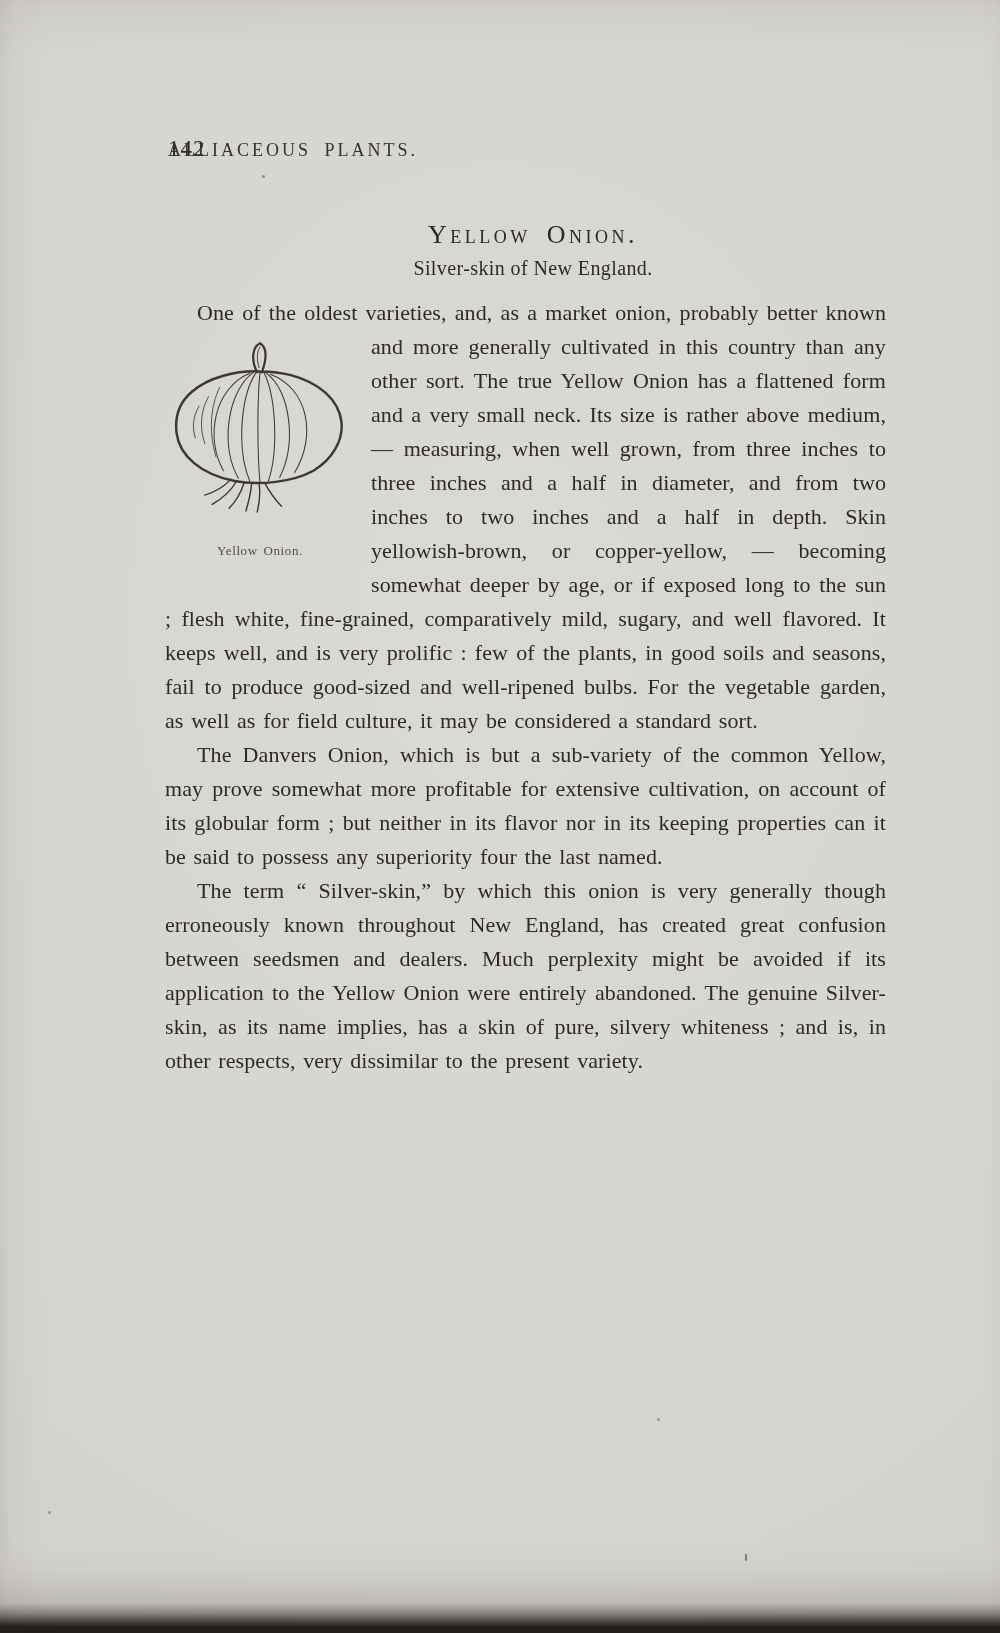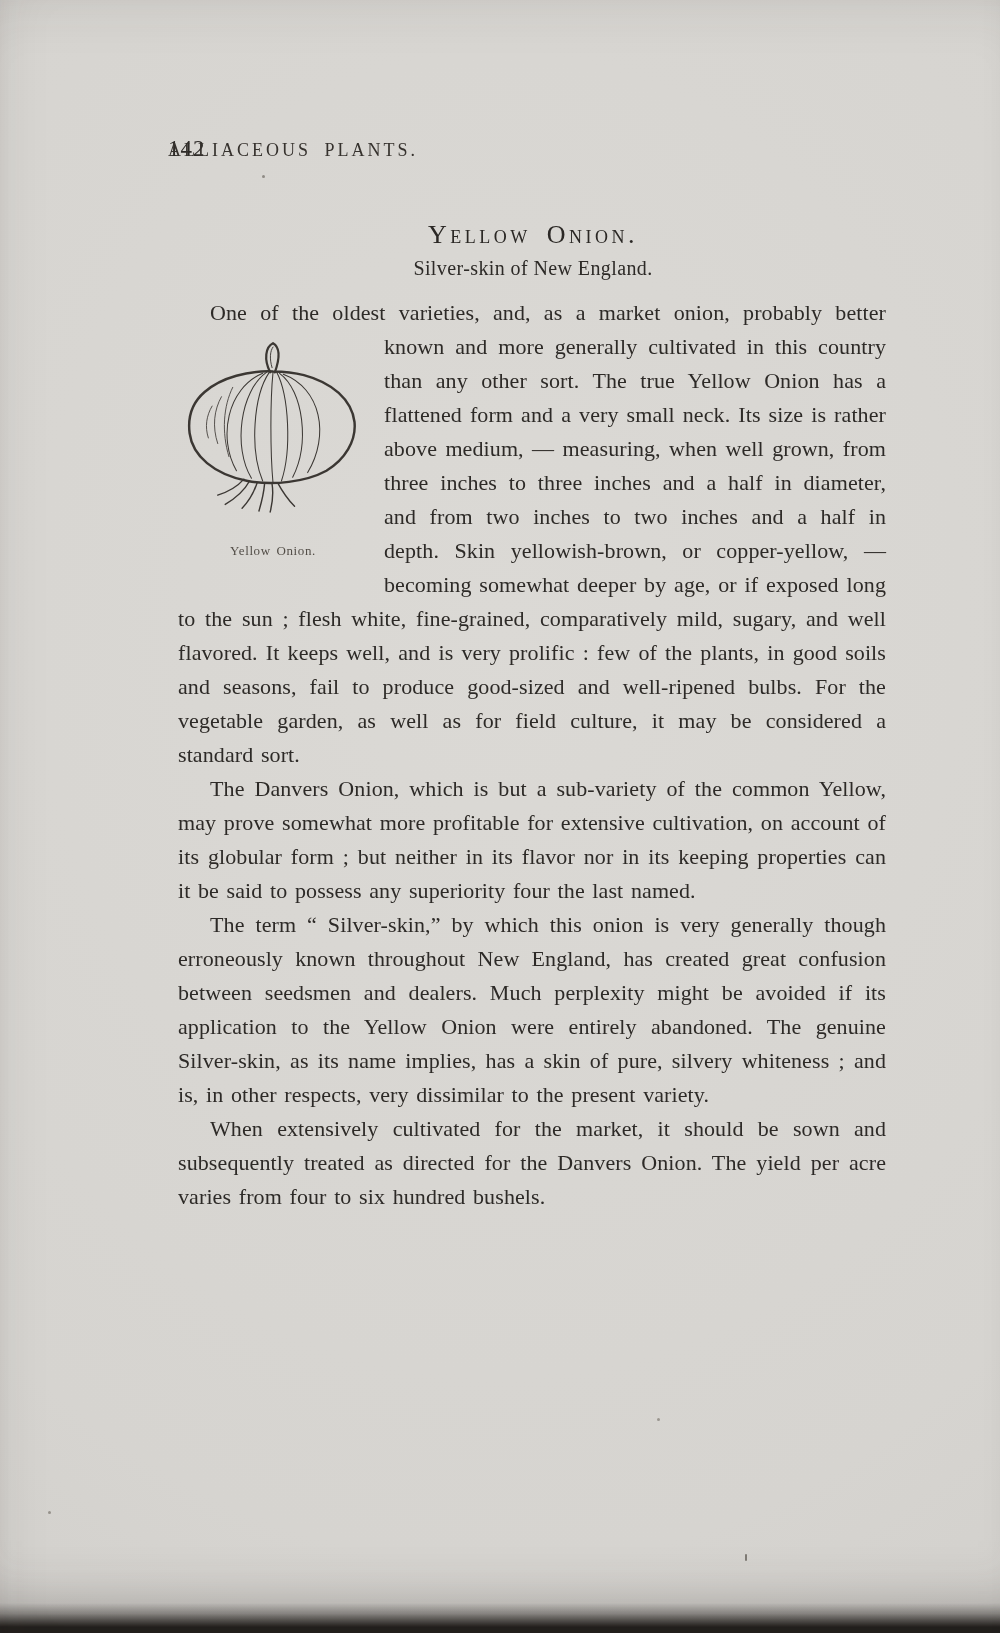--- a/index.html
+++ b/index.html
@@ -27,21 +27,21 @@
   }
 
   .title-block { position:absolute; top:220px; left:180px; right:114px; text-align:center; }
   .article-title {
     font-size:26px; font-weight:normal; font-variant:small-caps;
     letter-spacing:3.5px; word-spacing:6px; color:#2b2825;
   }
   .article-subtitle { margin-top:7px; font-size:20px; font-weight:normal; letter-spacing:0.4px; }
 
   .body-text {
-    position:absolute; top:296px; left:178px; right:114px;
+    position:absolute; top:296px; left:165px; right:114px;
     font-size:22px; line-height:34px; text-align:justify;
     word-spacing:2px; letter-spacing:0.1px;
   }
   .para { text-indent:32px; }
 
   .fig {
     float:left; width:186px; min-height:238px;
     margin:8px 18px 2px 2px; text-indent:0; text-align:center;
   }
   .fig svg { display:block; margin:0 auto; }
@@ -106,21 +106,20 @@
           <path d="M94 155 C 96 168, 94 177, 92 185" stroke-width="1.5"></path>
           <path d="M100 154 C 106 165, 112 173, 118 179" stroke-width="1.5"></path>
         </svg>
         <span class="fig-caption">Yellow Onion.</span>
       </span>
       <span>than any other sort. The true Yellow Onion has a flattened form and a very small neck. Its size is rather above medium, — measuring, when well grown, from three inches to three inches and a half in diameter, and from two inches to two inches and a half in depth. Skin yellowish-brown, or copper-yellow, — becoming somewhat deeper by age, or if exposed long to the sun ; flesh white, fine-grained, comparatively mild, sugary, and well flavored. It keeps well, and is very prolific : few of the plants, in good soils and seasons, fail to produce good-sized and well-ripened bulbs. For the vegetable garden, as well as for field culture, it may be considered a standard sort.</span>
     </p>
 
     <p class="para">The Danvers Onion, which is but a sub-variety of the common Yellow, may prove somewhat more profitable for extensive cultivation, on account of its globular form ; but neither in its flavor nor in its keeping properties can it be said to possess any superiority four the last named.</p>
     <p class="para">The term “ Silver-skin,” by which this onion is very generally though erroneously known throughout New England, has created great confusion between seedsmen and dealers. Much perplexity might be avoided if its application to the Yellow Onion were entirely abandoned. The genuine Silver-skin, as its name implies, has a skin of pure, silvery whiteness ; and is, in other respects, very dissimilar to the present variety.</p>
-    <p class="para">When extensively cultivated for the market, it should be sown and subsequently treated as directed for the Danvers Onion. The yield per acre varies from four to six hundred bushels.</p>
 
   </div>
 
   <span class="speck speck-1"></span>
   <span class="speck speck-2"></span>
   <span class="speck speck-3"></span>
   <span class="speck speck-4"></span>
 
   <div class="scan-bottom"></div>
 </div>

